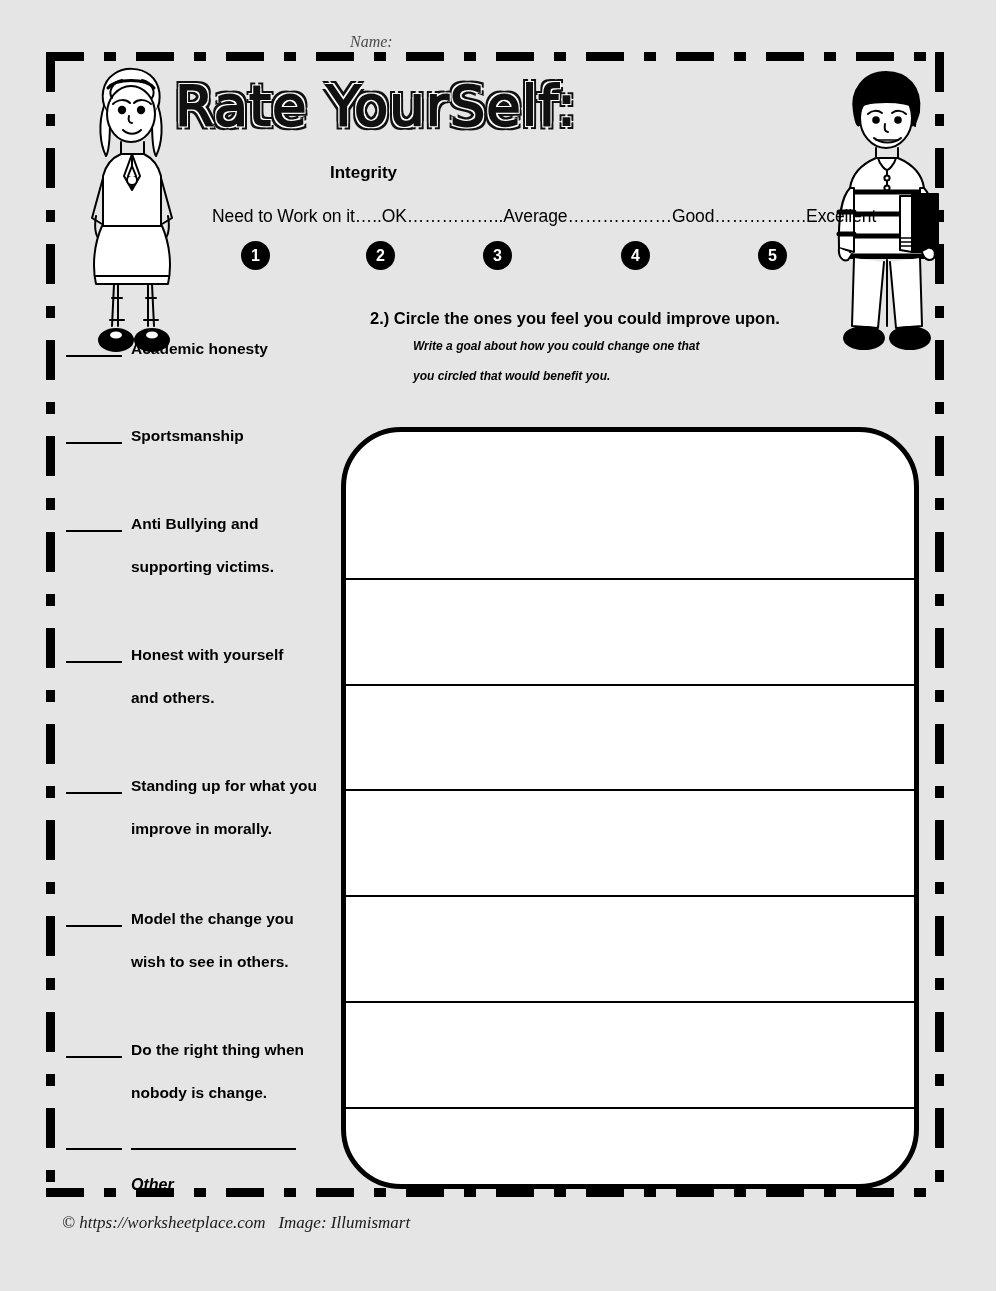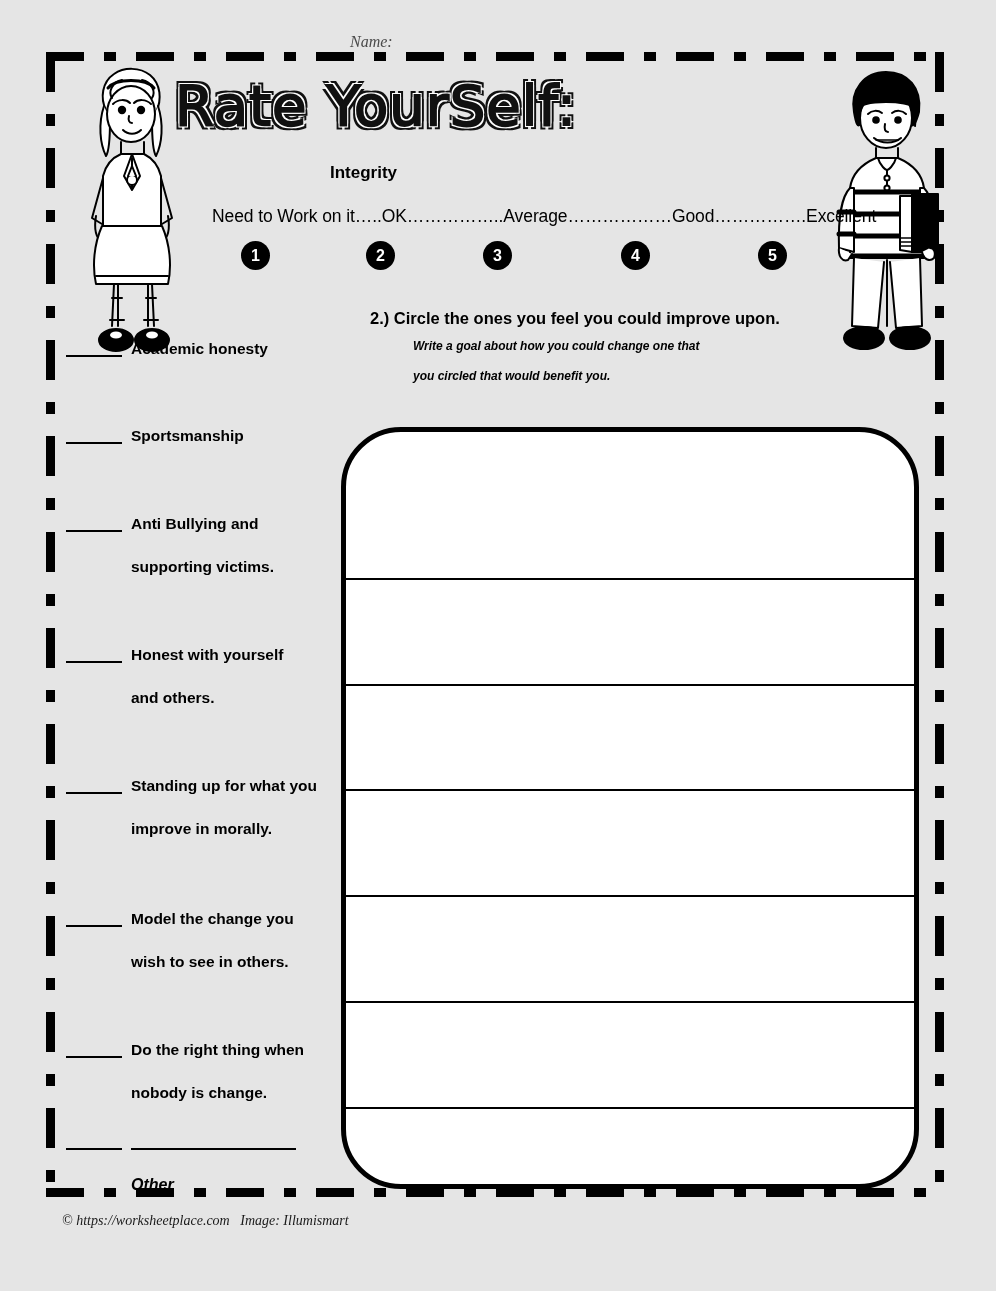--- a/index.html
+++ b/index.html
@@ -244,21 +244,21 @@
     border-top: 2px solid #000000;
   }
 
   
   .footer {
     position: absolute;
     left: 62px;
     top: 1213px;
     font-family: "Liberation Serif", serif;
     font-style: italic;
-    font-size: 14px;
+    font-size: 17px;
     color: #1a1a1a;
     white-space: pre;
   }
 
   
   .clipart {
     position: absolute;
   }
   .girl { left: 66px; top: 58px; width: 120px; height: 305px; }
   .boy  { left: 826px; top: 62px; width: 118px; height: 300px; }

